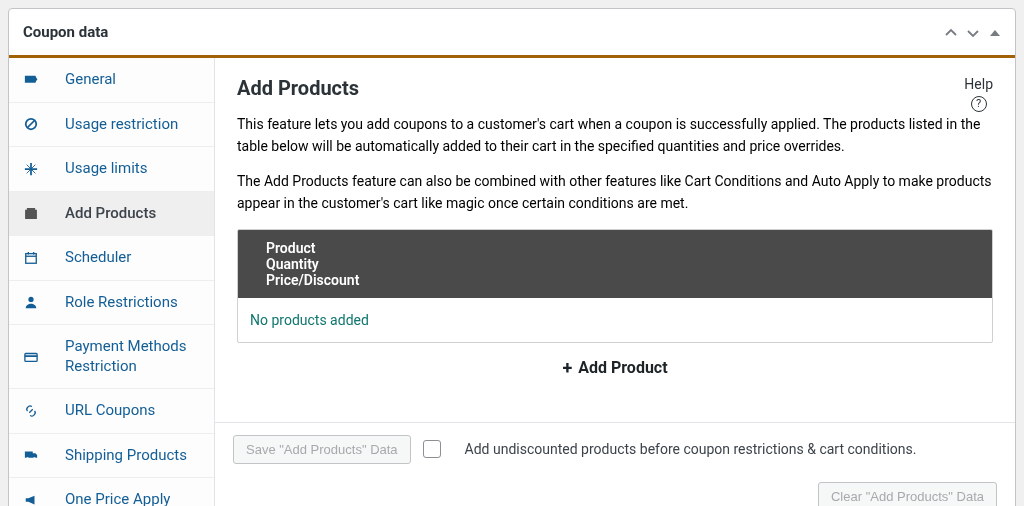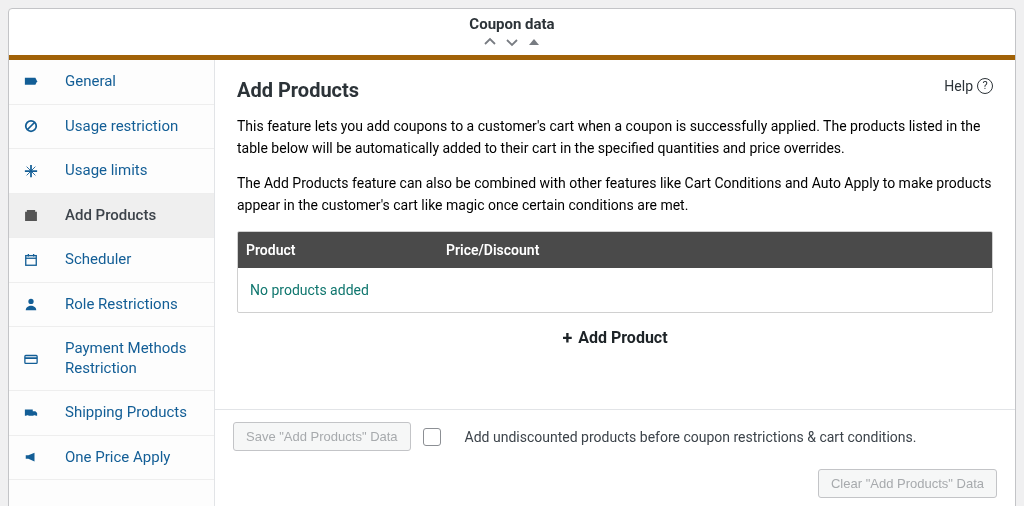--- a/index.html
+++ b/index.html
@@ -14,23 +14,22 @@
     background: #fff;
     border: 1px solid #c3c4c7;
     border-radius: 4px;
     width: 1008px;
     overflow: hidden;
   }
   .panel-header {
     display: flex;
     align-items: center;
     justify-content: space-between;
-    padding: 6px 14px;
-    border-bottom: 5px solid #a16207;
-    flex-direction: column;
+    padding: 14px 14px;
+    border-bottom: 3px solid #a16207;
   }
   .panel-title {
     font-weight: 700;
     font-size: 15px;
   }
   .panel-controls {
     display: flex;
     gap: 10px;
     align-items: center;
     color: #787c82;
@@ -88,20 +87,21 @@
     font-weight: 700;
     margin-bottom: 14px;
   }
   .help-link {
     color: #2c3338;
     font-size: 14px;
     display: flex;
     align-items: center;
     gap: 4px;
     cursor: pointer;
+    flex-direction: column;
   }
   .help-link .q {
     display: inline-block;
     width: 16px; height: 16px;
     border: 1.5px solid #2c3338;
     border-radius: 50%;
     font-size: 11px;
     line-height: 14px;
     text-align: center;
   }
@@ -114,22 +114,23 @@
   .table {
     border: 1px solid #d0d0d0;
     border-radius: 2px;
     overflow: hidden;
     margin-top: 4px;
   }
   .thead {
     background: #4a4a4a;
     color: #fff;
     display: flex;
-    padding: 10px 8px;
+    padding: 10px 28px;
     font-weight: 600;
+    flex-direction: column;
   }
   .th-product { width: 200px; }
   .th-qty { width: 200px; }
   .th-price { flex: 1; }
   .tbody-empty {
     padding: 14px 12px;
     color: #0f766e;
   }
   .add-row {
     text-align: center;
@@ -280,20 +281,28 @@
       <div class="sidebar-item">
         <span class="icon">
           <svg width="14" height="14" viewBox="0 0 16 16">
               <rect x="1" y="4" width="14" height="9" rx="1" stroke="currentColor" stroke-width="1.5" fill="none"></rect>
               <line x1="1" y1="7" x2="15" y2="7" stroke="currentColor" stroke-width="2"></line>
             </svg>
         </span>
         <span>Payment Methods Restriction</span>
       </div>
 
+      <div class="sidebar-item">
+        <span class="icon">
+          <svg width="14" height="14" viewBox="0 0 16 16">
+              <path d="M6 10l4-4 M4 8a3 3 0 0 1 0-4l1-1a3 3 0 0 1 4 0 M12 8a3 3 0 0 1 0 4l-1 1a3 3 0 0 1-4 0" stroke="currentColor" stroke-width="1.5" fill="none"></path>
+            </svg>
+        </span>
+        <span>URL Coupons</span>
+      </div>
 
       <div class="sidebar-item">
         <span class="icon">
           <svg width="14" height="14" viewBox="0 0 16 16">
               <path d="M1 4h9v7H1z M10 6h3l2 2v3h-5z" fill="currentColor"></path>
               <circle cx="4" cy="12" r="1.5" fill="#fff"></circle>
               <circle cx="12" cy="12" r="1.5" fill="#fff"></circle>
             </svg>
         </span>
         <span>Shipping Products</span>
@@ -319,20 +328,21 @@
             <span class="q">?</span>
           </div>
         </div>
 
         <p class="desc">This feature lets you add coupons to a customer's cart when a coupon is successfully applied. The products listed in the table below will be automatically added to their cart in the specified quantities and price overrides.</p>
         <p class="desc">The Add Products feature can also be combined with other features like Cart Conditions and Auto Apply to make products appear in the customer's cart like magic once certain conditions are met.</p>
 
         <div class="table">
           <div class="thead">
             <div class="th-product">Product</div>
+            <div class="th-qty">Quantity</div>
             <div class="th-price">Price/Discount</div>
           </div>
           <div class="tbody-empty">No products added</div>
         </div>
 
         <div class="add-row">
           <span class="add-product-btn">
             <span class="plus">+</span>
             <span>Add Product</span>
           </span>

